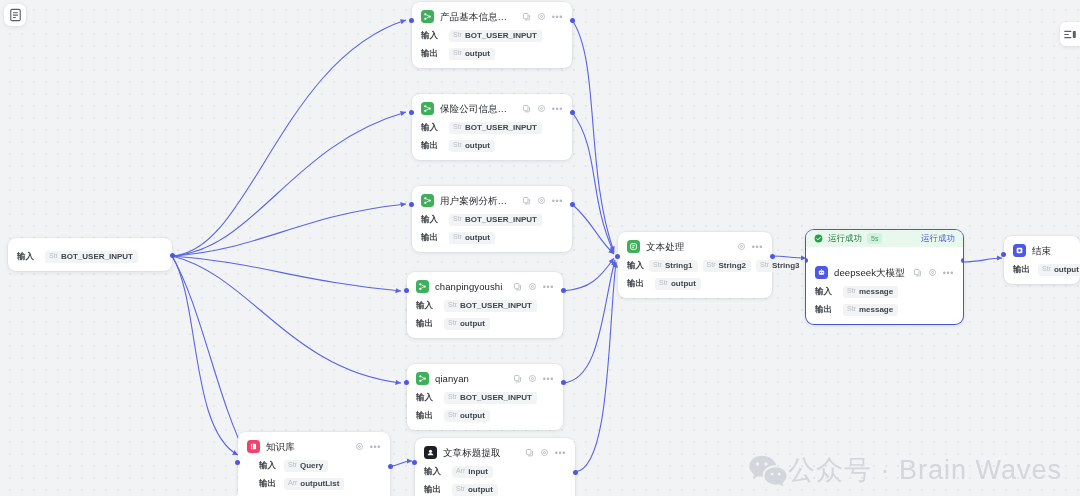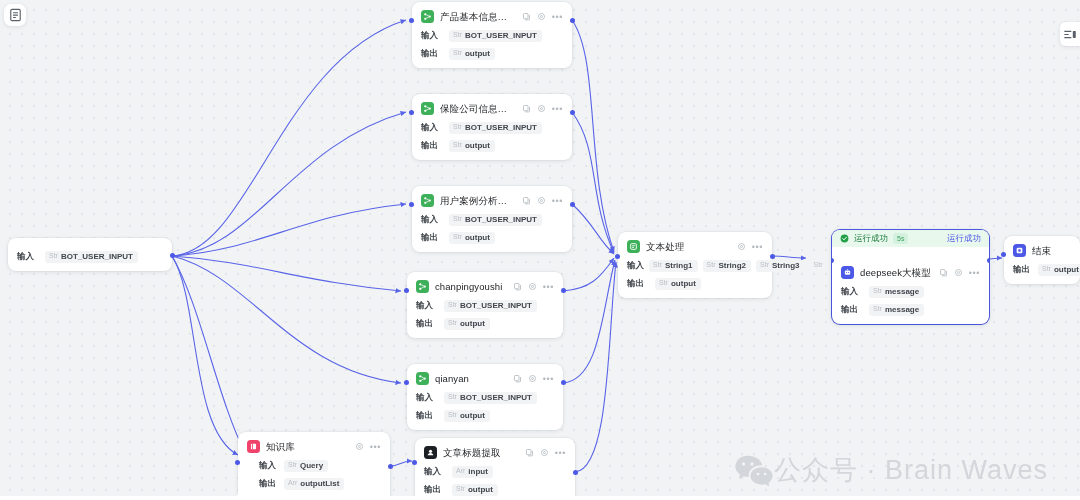--- a/index.html
+++ b/index.html
@@ -80,21 +80,21 @@
     position: absolute; background: #fff; border-radius: 8px;
     box-shadow: 0 1px 4px rgba(28,31,35,.10);
     display: flex; align-items: center; justify-content: center;
     z-index: 6; cursor: pointer;
   }
   #btn-docs { left: 4px; top: 4px; width: 22px; height: 22px; border-radius: 7px; }
   #btn-panel { right: 0px; top: 22px; width: 20px; height: 24px; border-radius: 6px 0 0 6px; }
 
   
   #watermark {
-    position: absolute; right: 32px; bottom: 12px;
+    position: absolute; right: 18px; bottom: 12px;
     display: flex; align-items: center; z-index: 2;
     color: #d3d6da; user-select: none;
   }
   #watermark .wm-text { font-size: 27px; letter-spacing: 1px; white-space: nowrap; }
 
   #bottom-strip {
     position: absolute; left: 0; bottom: 0; width: 1080px; height: 4px;
     background: #ffffff; z-index: 5;
   }
   #bottom-tab {
@@ -397,21 +397,21 @@
       <span class="row-label w2">输出</span>
       <span class="pill">
         <span class="ty">Str</span>
         <span class="nm">output</span>
       </span>
     </div>
     <span class="port" style="left:-3px; top:22px;"></span>
     <span class="port" style="left:152px; top:22px;"></span>
   </div>
 
-  <div class="node with-status sel" id="n-ds" style="left:832px; top:230px; width:157px;">
+  <div class="node with-status sel" id="n-ds" style="left:806px; top:230px; width:157px;">
     <div class="status-bar">
       <svg class="status-check" viewBox="0 0 12 12">
         <circle cx="6" cy="6" r="5.2" fill="#24a148"></circle>
         <path d="M3.6 6.1 L5.3 7.8 L8.5 4.4" fill="none" stroke="#fff" stroke-width="1.3" stroke-linecap="round" stroke-linejoin="round"></path>
       </svg>
       <span class="status-text">运行成功</span>
       <span class="status-time">5s</span>
       <span class="status-link">运行成功</span>
     </div>
     <div class="status-body">

